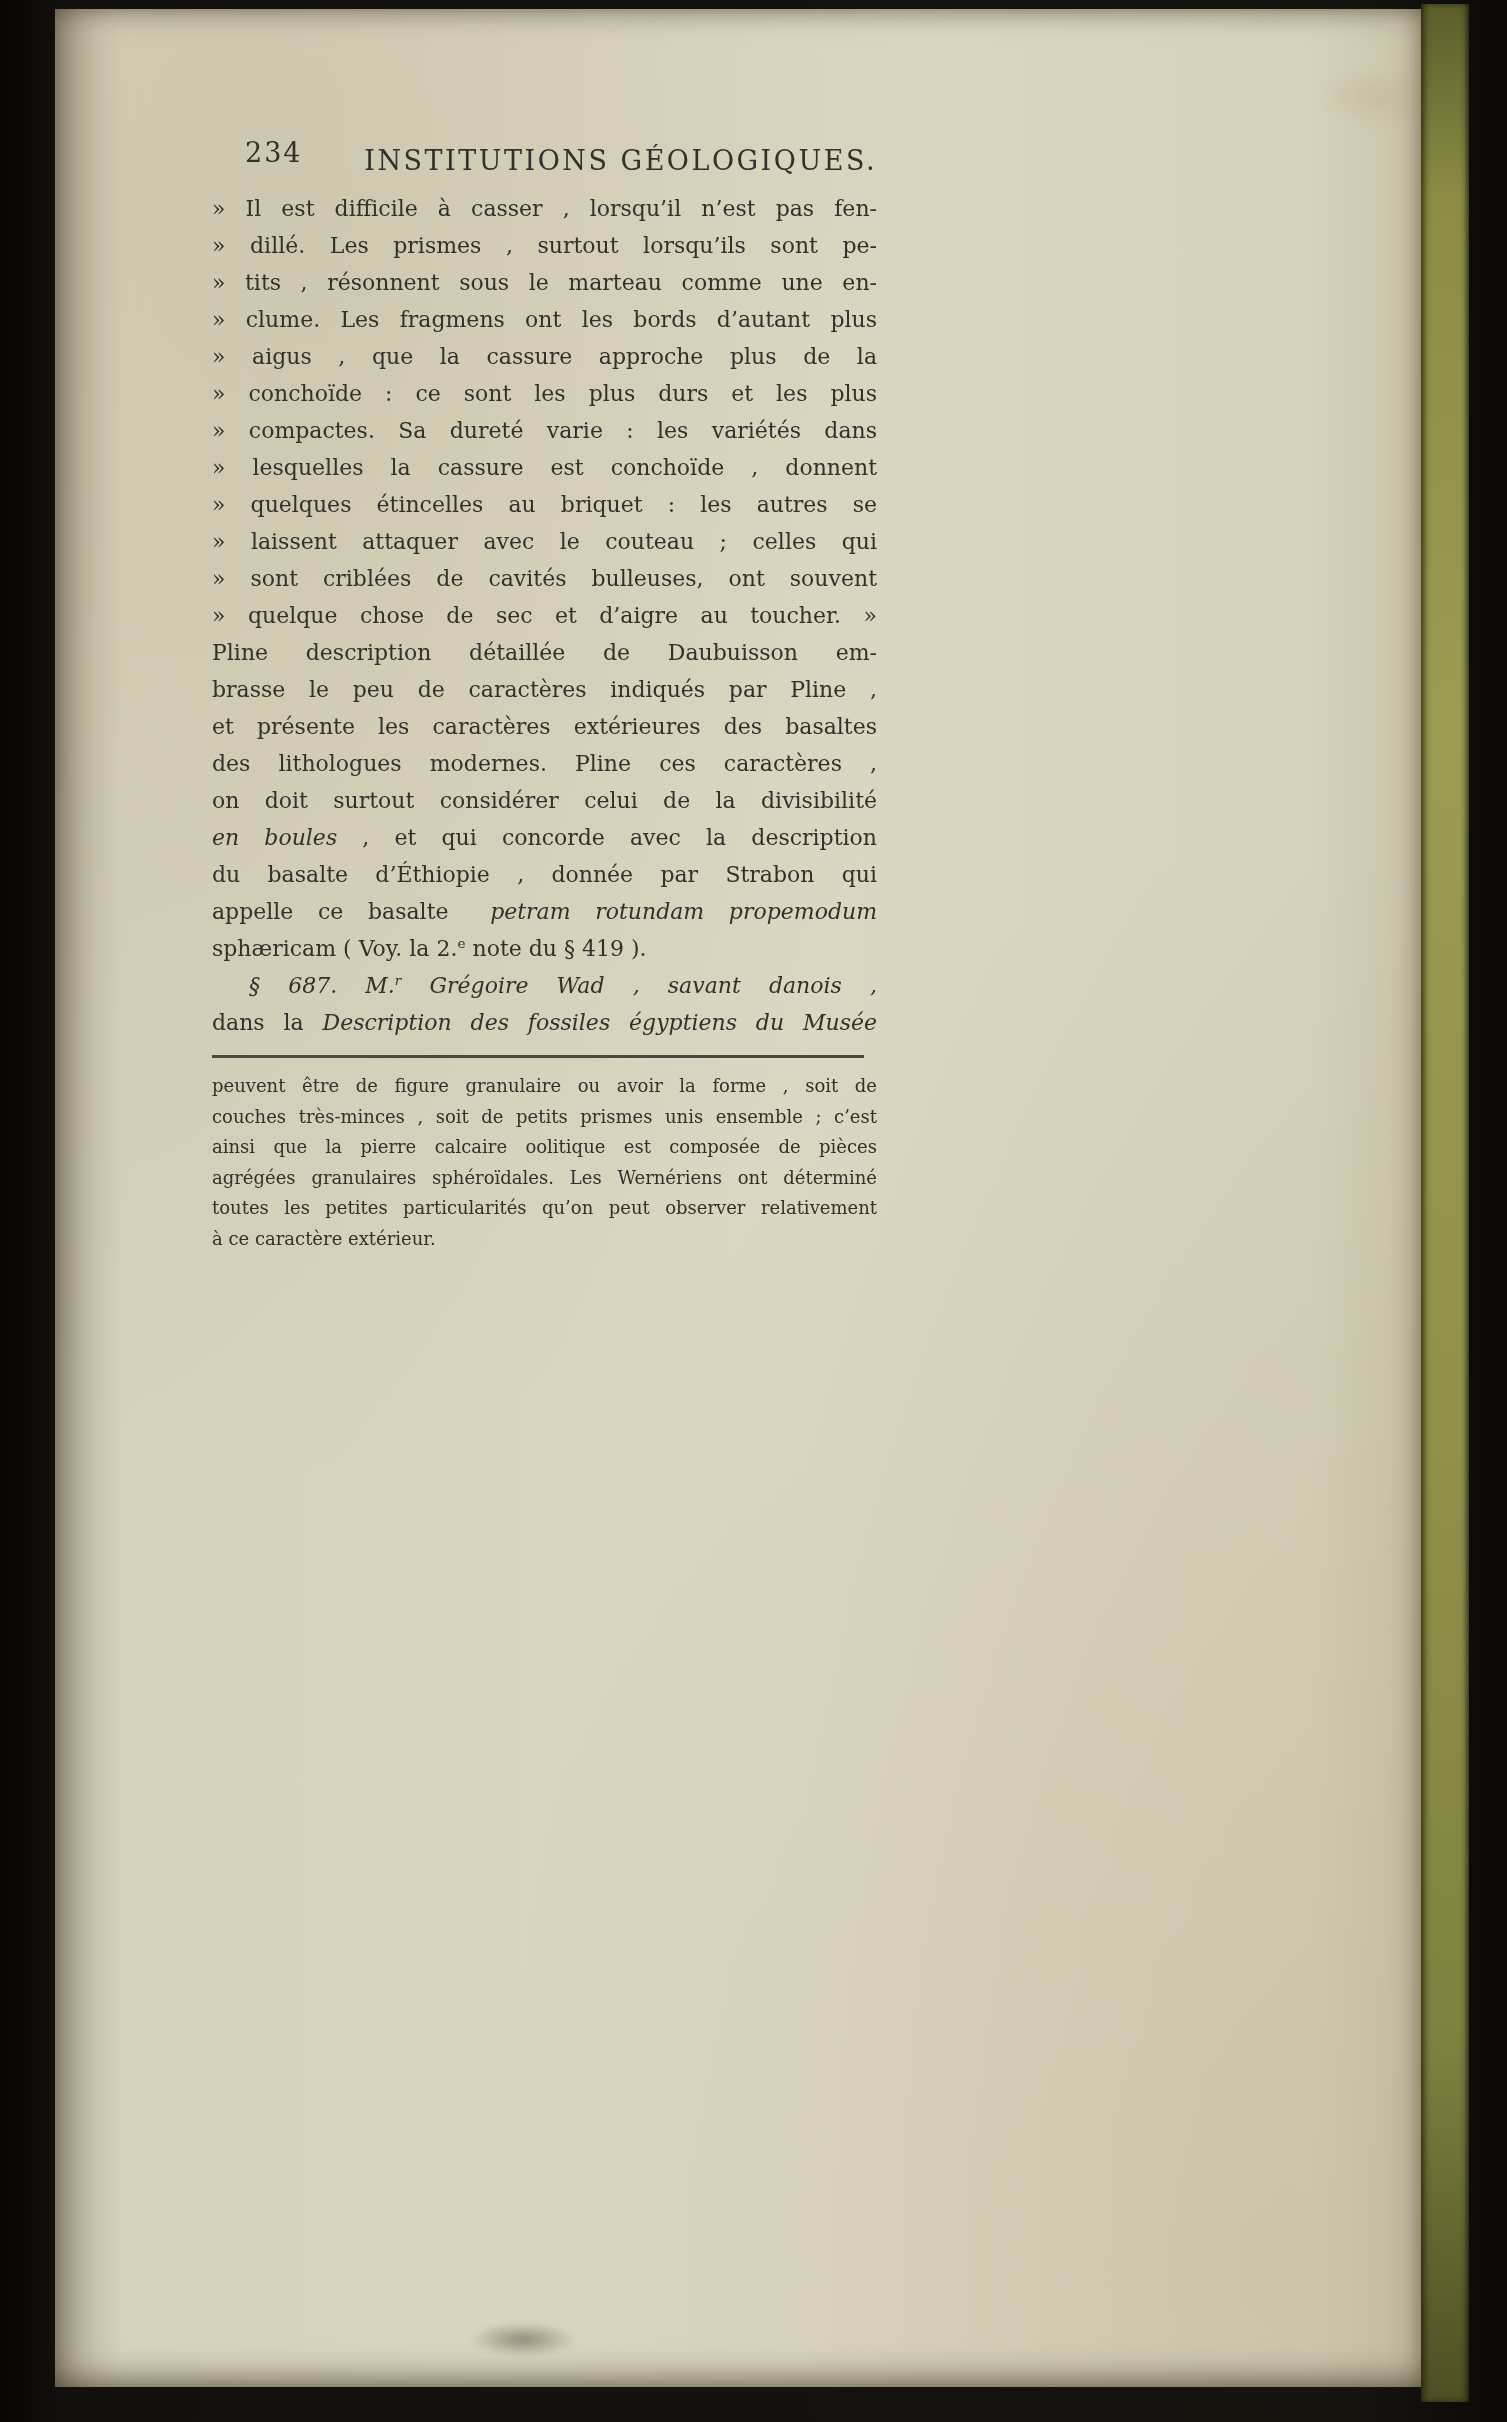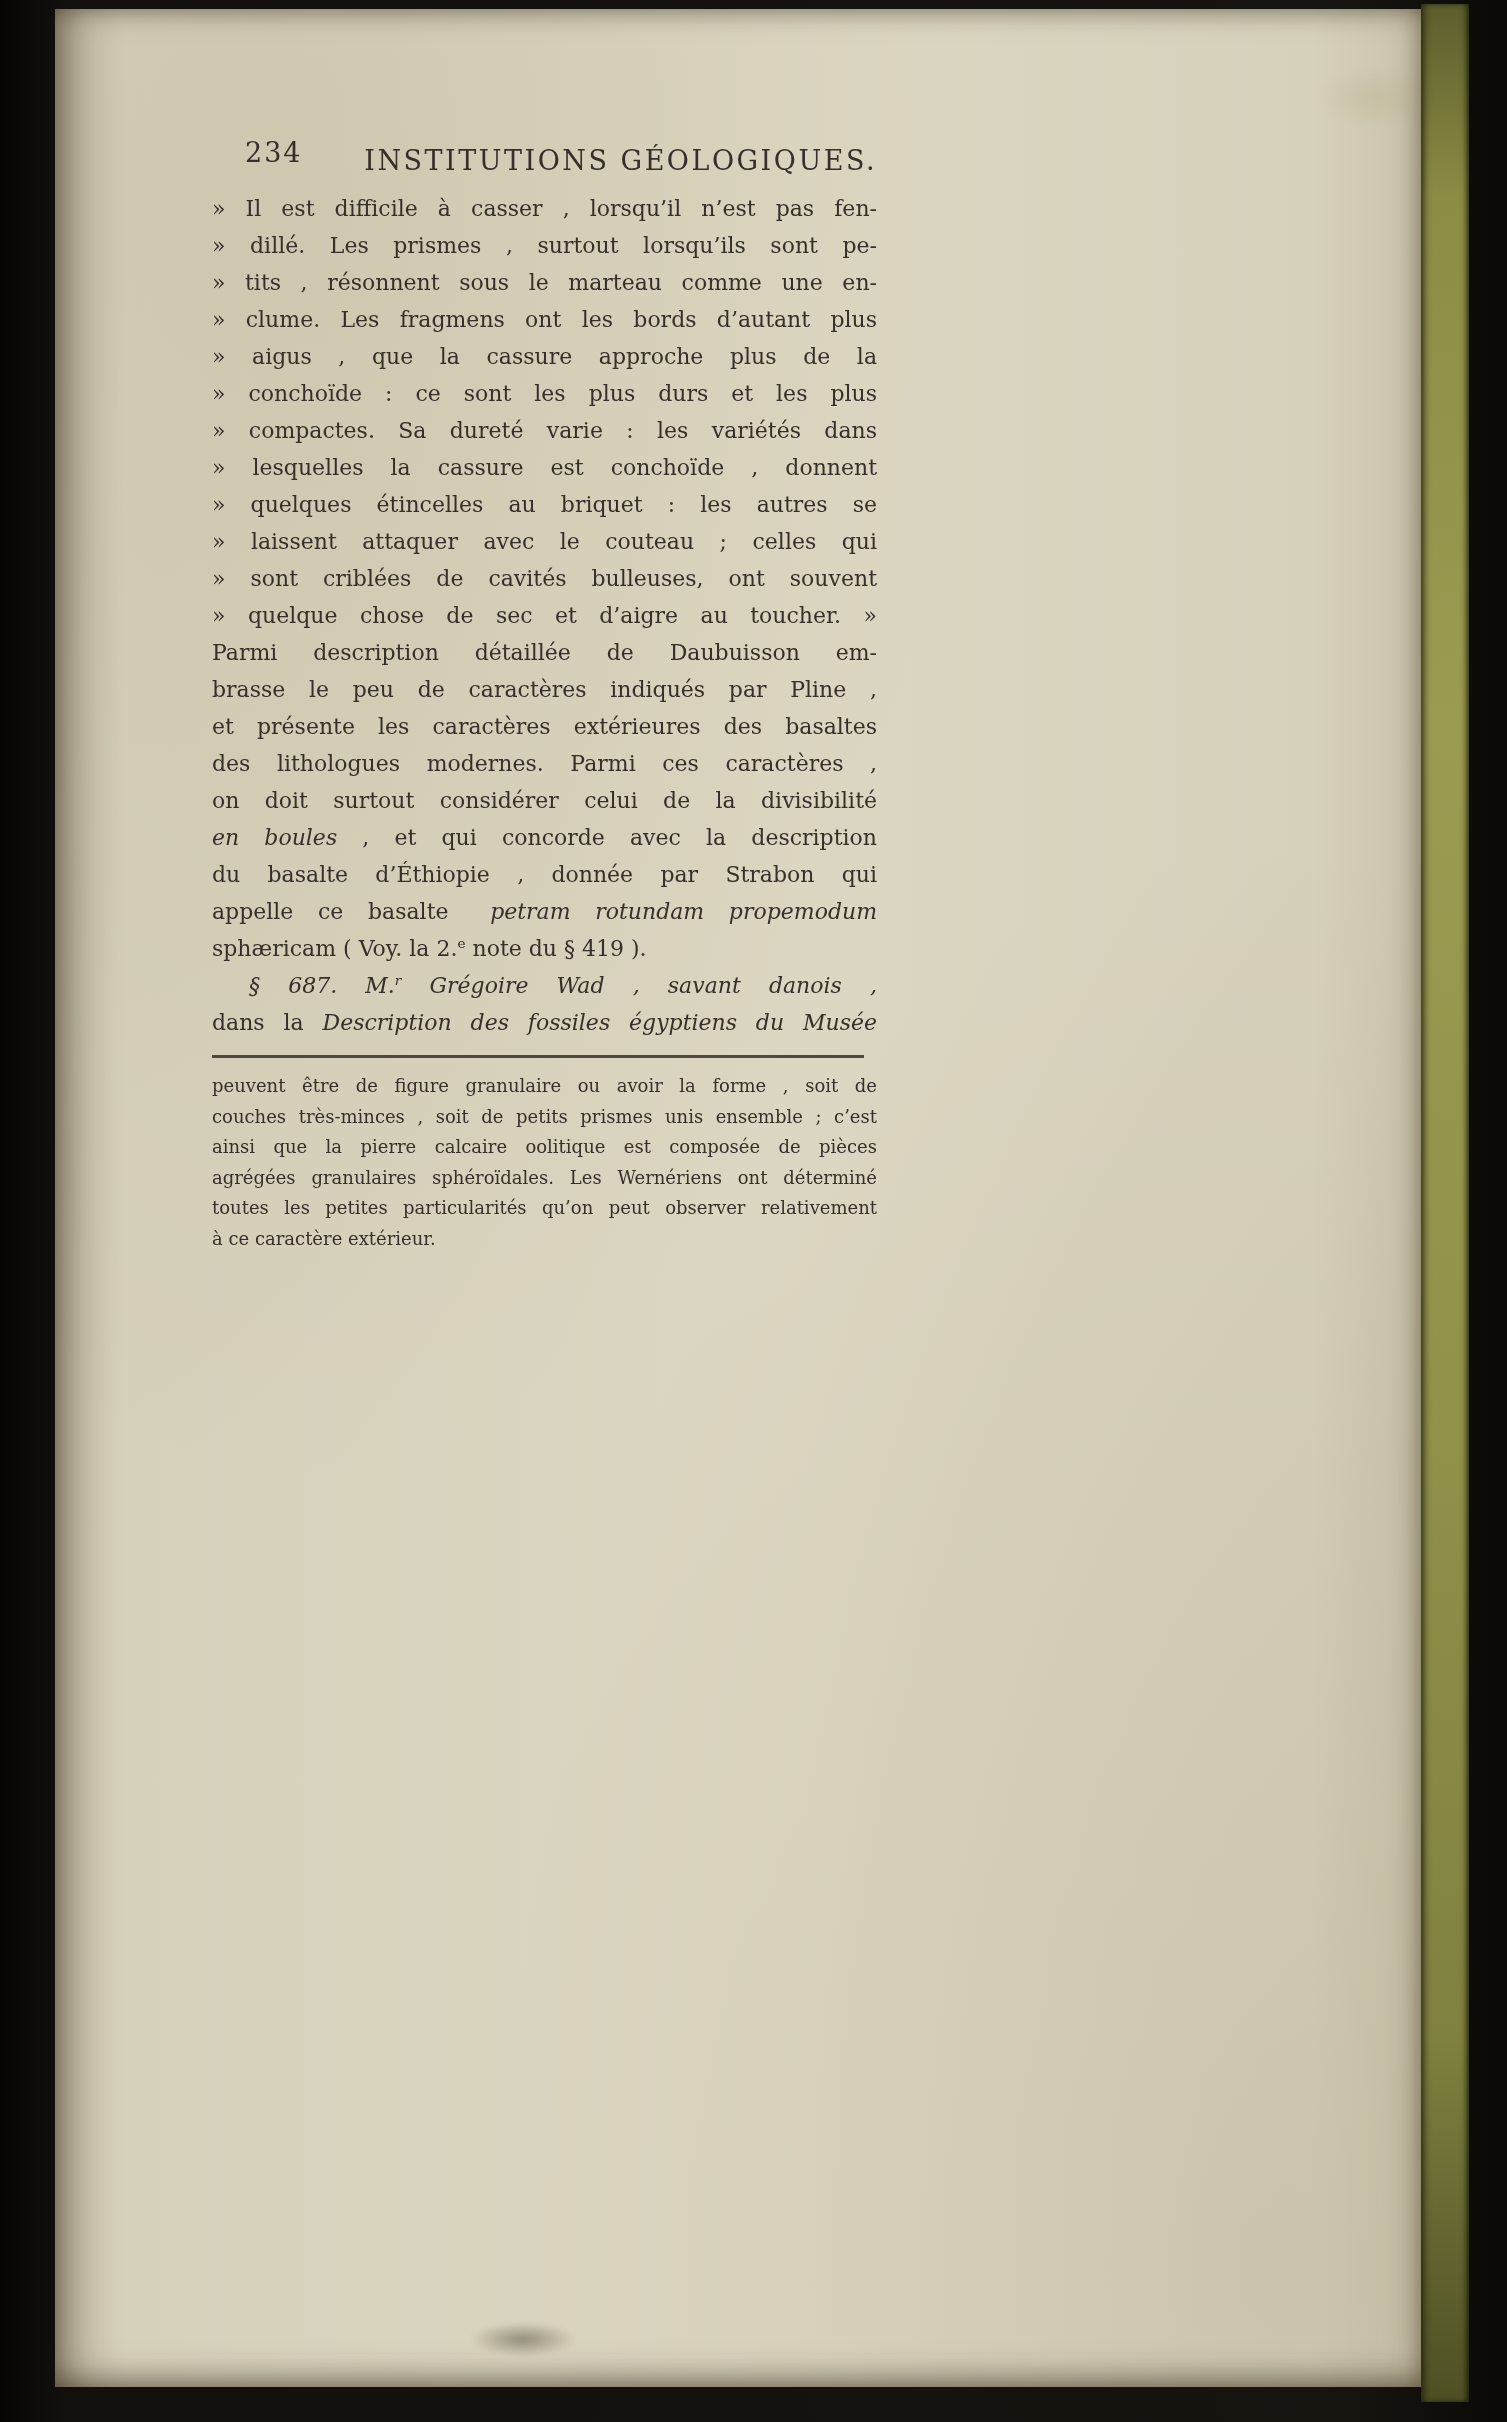--- a/index.html
+++ b/index.html
@@ -63,24 +63,24 @@
         <div class="line just"><span>» tits , résonnent sous le marteau comme une en-</span></div>
         <div class="line just"><span>» clume. Les fragmens ont les bords d’autant plus</span></div>
         <div class="line just"><span>» aigus , que la cassure approche plus de la</span></div>
         <div class="line just"><span>» conchoïde : ce sont les plus durs et les plus</span></div>
         <div class="line just"><span>» compactes. Sa dureté varie : les variétés dans</span></div>
         <div class="line just"><span>» lesquelles la cassure est conchoïde , donnent</span></div>
         <div class="line just"><span>» quelques étincelles au briquet : les autres se</span></div>
         <div class="line just"><span>» laissent attaquer avec le couteau ; celles qui</span></div>
         <div class="line just"><span>» sont criblées de cavités bulleuses, ont souvent</span></div>
         <div class="line just"><span>» quelque chose de sec et d’aigre au toucher. »</span></div>
-        <div class="line just"><span>Parmi description détaillée de Daubuisson em-</span></div>
+        <div class="line just"><span>Pline description détaillée de Daubuisson em-</span></div>
         <div class="line just"><span>brasse le peu de caractères indiqués par Pline ,</span></div>
         <div class="line just"><span>et présente les caractères extérieures des basaltes</span></div>
-        <div class="line just"><span>des lithologues modernes. Parmi ces caractères ,</span></div>
+        <div class="line just"><span>des lithologues modernes. Pline ces caractères ,</span></div>
         <div class="line just"><span>on doit surtout considérer celui de la divisibilité</span></div>
         <div class="line just"><span style="font-style: italic;">en boules</span><span> , et qui concorde avec la description</span></div>
         <div class="line just"><span>du basalte d’Éthiopie , donnée par Strabon qui</span></div>
         <div class="line just"><span>appelle ce basalte </span><span style="font-style: italic; margin-left: 17px;">petram rotundam propemodum</span></div>
         <div class="line"><span style="">sphæricam</span><span> ( Voy. la 2.</span><sup>e</sup><span> note du § 419 ).</span></div>
         <div class="line just ind"><span>§ 687. M.</span><sup>r</sup><span> Grégoire Wad , savant danois ,</span></div>
         <div class="line just"><span>dans la </span><span style="font-style: italic;">Description des fossiles égyptiens du Musée</span></div>
       </div>
     <div class="rule"></div>
     <div class="footnote" id="footnote-lines">

